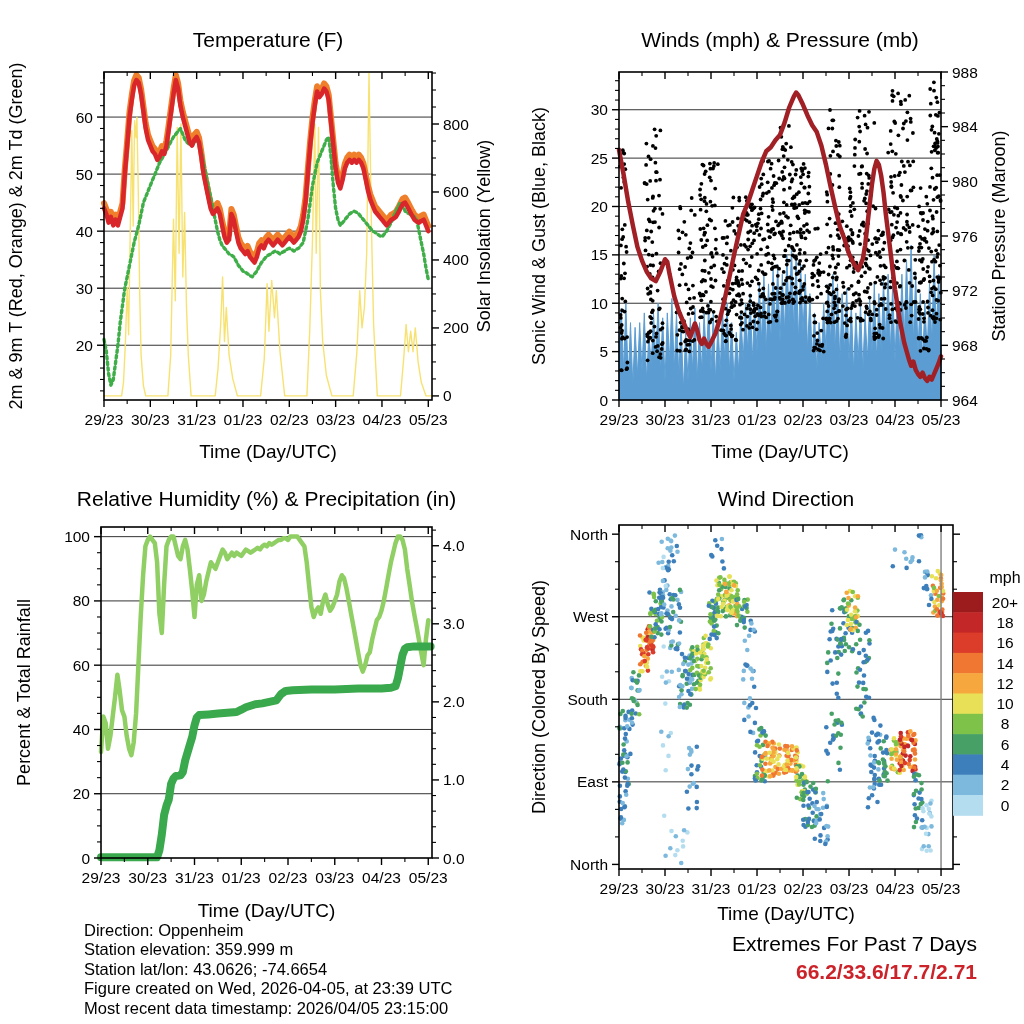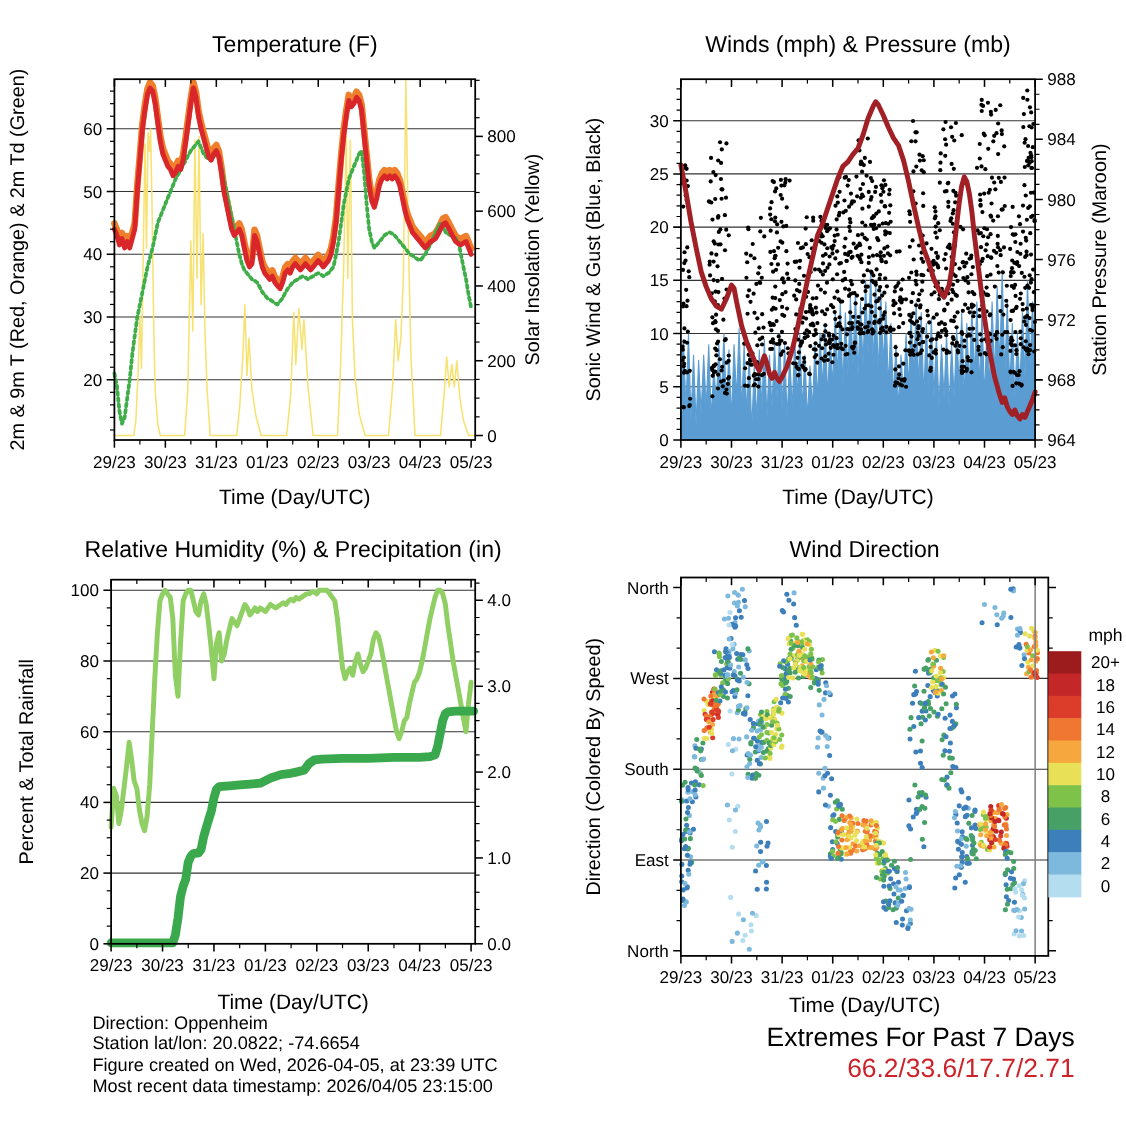--- a/index.html
+++ b/index.html
@@ -5,22 +5,22 @@
   html,body{margin:0;padding:0;background:#fff;}
   .page{position:relative;width:1024px;height:1024px;background:#ffffff;overflow:hidden;
         font-family:"Liberation Sans",sans-serif;}
   .page svg{position:absolute;}
   .page svg text{font-family:"Liberation Sans",sans-serif;fill:#000;}
   #svg-temperature{left:0;top:0;}
   #svg-winds{left:512px;top:0;}
   #svg-rh{left:0;top:480px;}
   #svg-winddir{left:512px;top:480px;}
   .footer-left{position:absolute;left:84px;top:921px;font-size:16.5px;line-height:19.4px;color:#000;}
-  .footer-right{position:absolute;right:47px;top:930px;text-align:right;font-size:24px;line-height:27.5px;color:#000;}
-  .footer-right .extreme-values{font-weight:normal;}
+  .footer-right{position:absolute;right:47px;top:930px;text-align:right;font-size:21px;line-height:27.5px;color:#000;}
+  .footer-right .extreme-values{font-weight:bold;}
 </style>
 </head>
 <body>
 
 <div class="page">
   <svg id="svg-temperature" width="512" height="480" viewBox="0 0 512 480">
       <line x1="104" x2="432" y1="345.23826086956524" y2="345.23826086956524" stroke="#333" stroke-width="1"></line>
       <line x1="104" x2="432" y1="288.1947826086956" y2="288.1947826086956" stroke="#333" stroke-width="1"></line>
       <line x1="104" x2="432" y1="231.15130434782608" y2="231.15130434782608" stroke="#333" stroke-width="1"></line>
       <line x1="104" x2="432" y1="174.10782608695655" y2="174.10782608695655" stroke="#333" stroke-width="1"></line>
@@ -2918,21 +2918,22 @@
       <rect x="441" y="274.4" width="30" height="20.8" fill="#3d7fba"></rect>
       <text x="493" y="290.04999999999995" font-size="15.5" text-anchor="middle">4</text>
       <rect x="441" y="294.70000000000005" width="30" height="20.8" fill="#7db8dd"></rect>
       <text x="493" y="310.35" font-size="15.5" text-anchor="middle">2</text>
       <rect x="441" y="315" width="30" height="20.8" fill="#b5ddf0"></rect>
       <text x="493" y="330.65" font-size="15.5" text-anchor="middle">0</text>
     </svg>
 
   <div class="footer-left">
     <div>Direction: Oppenheim</div>
-    <div>Station lat/lon: 20.0822; -74.6654</div>
+    <div>Station elevation: 359.999 m</div>
+    <div>Station lat/lon: 43.0626; -74.6654</div>
     <div>Figure created on Wed, 2026-04-05, at 23:39 UTC</div>
     <div>Most recent data timestamp: 2026/04/05 23:15:00</div>
   </div>
 
   <div class="footer-right">
     <div>Extremes For Past 7 Days</div>
     <div class="extreme-values" style="color: rgb(204, 34, 41);">66.2/33.6/17.7/2.71</div>
   </div>
 </div>
 

